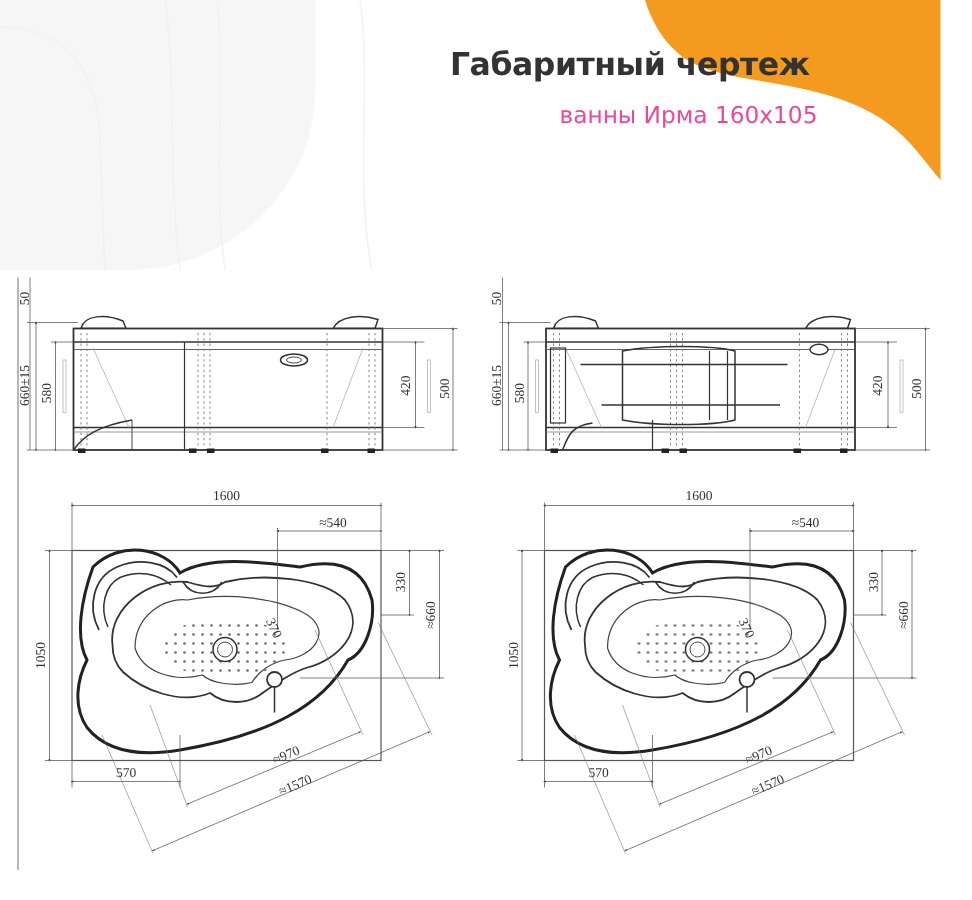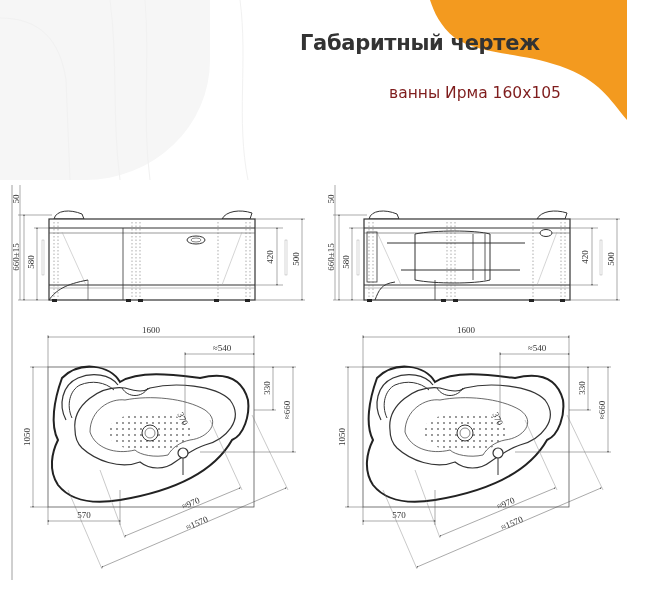--- a/index.html
+++ b/index.html
@@ -12,23 +12,23 @@
     position: absolute; left: -40px; top: -60px; width: 250px; height: 240px;
     border-radius: 0 0 50% 0; background: #f6f6f6;
   }
   .bg-svg { position: absolute; left: 0; top: 0; }
   .title {
     position: absolute; left: 300px; top: 31px; margin: 0;
     font-family: "DejaVu Sans", sans-serif; font-weight: bold;
     font-size: 21px; color: #333333; letter-spacing: -0.3px; white-space: nowrap; text-align: right;
   }
   .subtitle {
-    position: absolute; left: 373px; top: 68px; margin: 16px;
+    position: absolute; left: 373px; top: 68px; margin: 0;
     font-family: "DejaVu Sans", sans-serif;
-    font-size: 15.5px; color: #7f1d1d; white-space: nowrap;
+    font-size: 15.5px; color: #ec4899; white-space: nowrap;
   }
   .drawing { position: absolute; left: 0; top: 0; }
   .dim { font-family: "Liberation Serif", serif; font-size: 9px; fill: #333; }
 </style>
 </head>
 <body>
 
 <div class="bg-blob"></div>
 
 <svg class="bg-svg" width="648" height="600">

